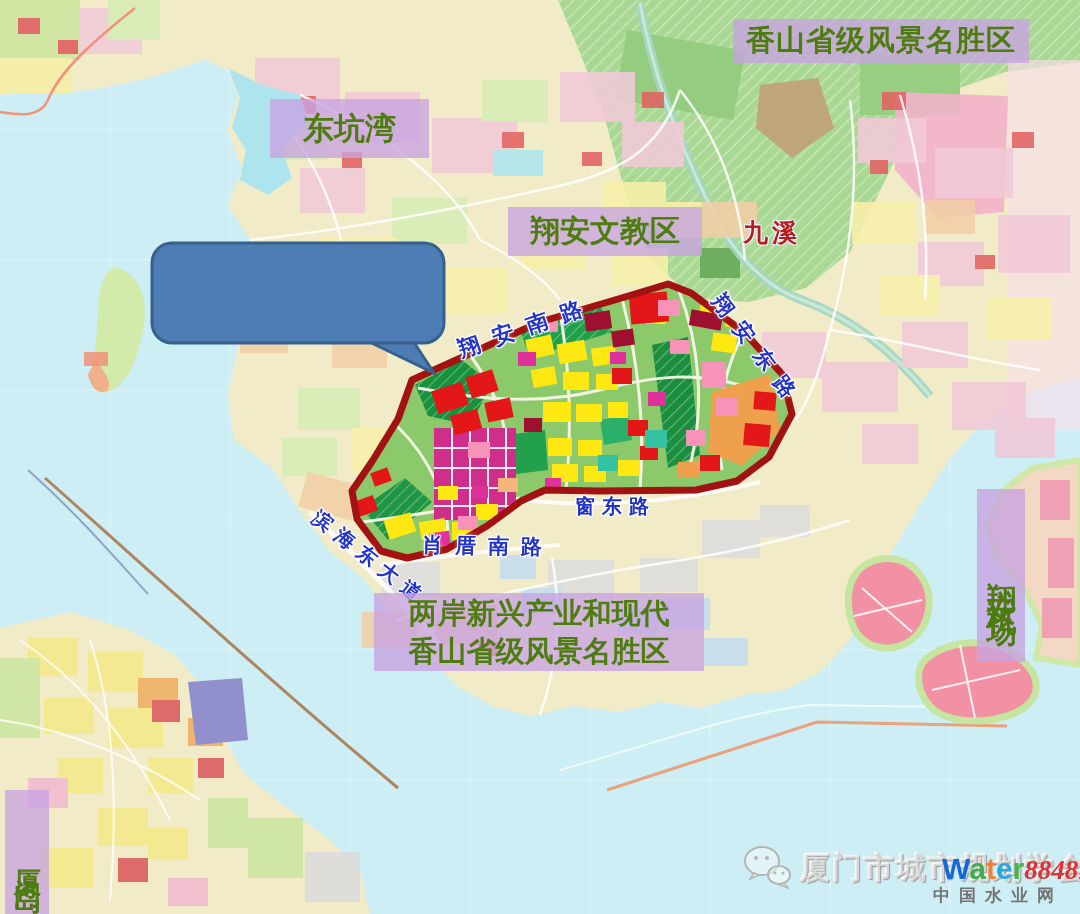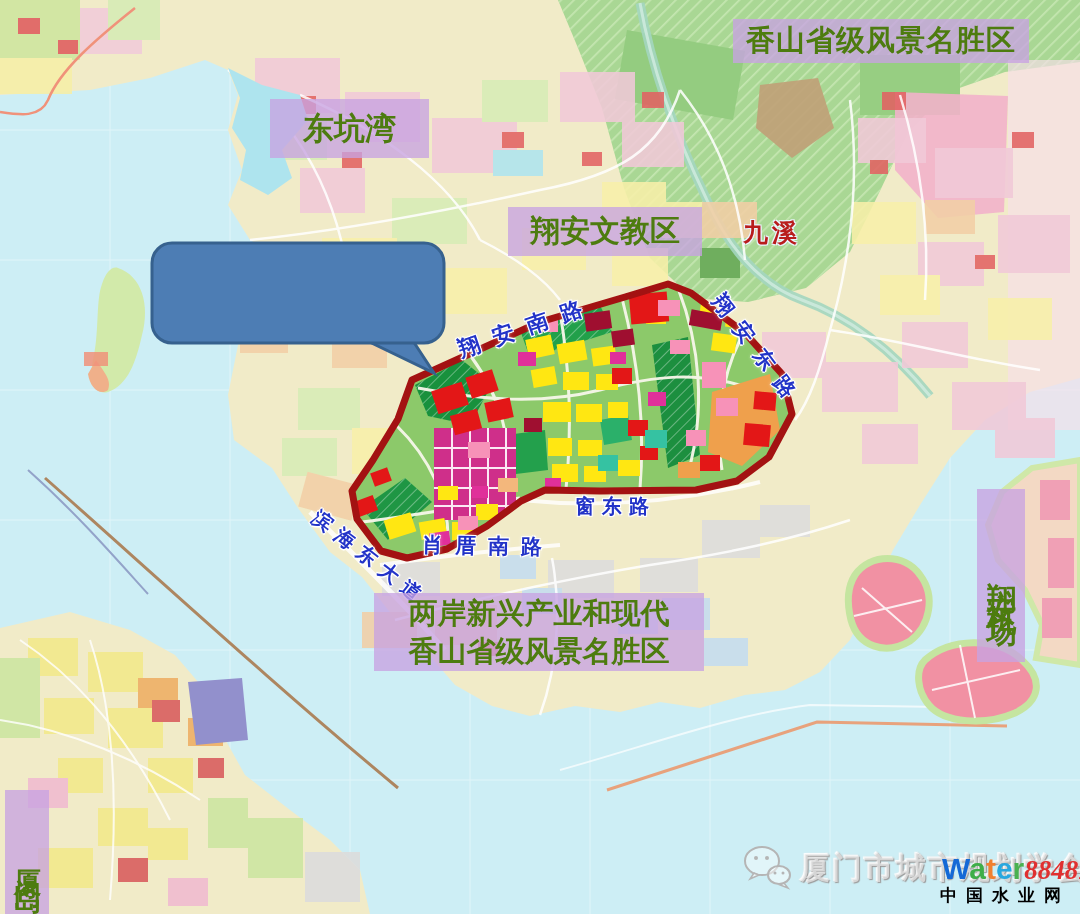--- a/index.html
+++ b/index.html
@@ -41,21 +41,21 @@
     text-shadow:1px 1px 1px #9a9a9a,-1px -1px 1px #ffffff,0 0 2px #bbbbbb;
     white-space:nowrap;
   }
   .wm-wechat{position:absolute;left:0;top:4px;}
   .wm-brand{position:absolute;left:200px;top:12px;white-space:nowrap;font-weight:bold;}
   .wm-brand .wl{font-size:30px;font-weight:bold;}
   .wl0{color:#1469d6;} .wl1{color:#3fae49;} .wl2{color:#f08030;} .wl3{color:#28a8e0;} .wl4{color:#4ab14f;}
   .wm-8848{font-family:"Liberation Serif","DejaVu Serif",serif;font-style:italic;font-size:27px;color:#e03030;}
   .wm-com{font-size:11px;color:#e03030;}
   .wm-cn{
-    position:absolute;left:198px;top:44px;font-size:17px;font-weight:bold;color:#000000;
+    position:absolute;left:191px;top:44px;font-size:17px;font-weight:bold;color:#737373;
     letter-spacing:9px;white-space:nowrap;
   }
 </style>
 </head>
 <body>
 
 <div class="stage">
 
   <svg width="1080" height="914" viewBox="0 0 1080 914">
     <defs>

